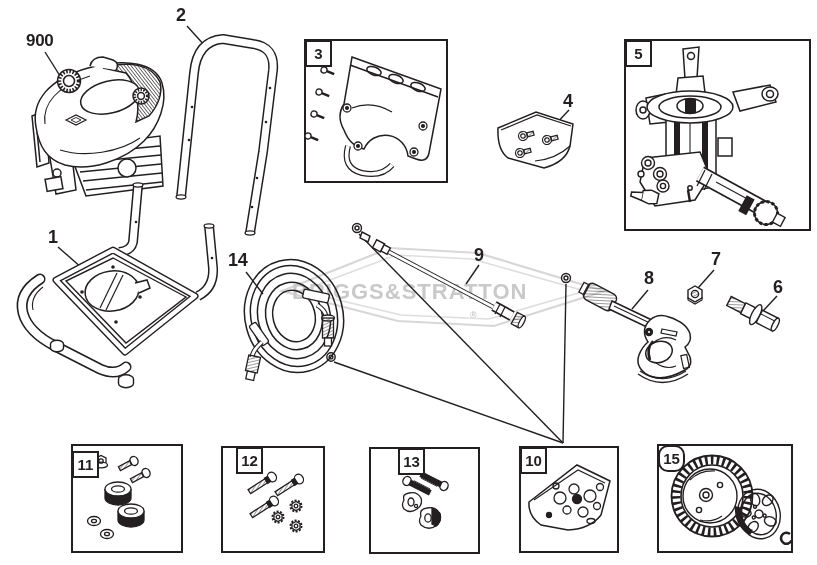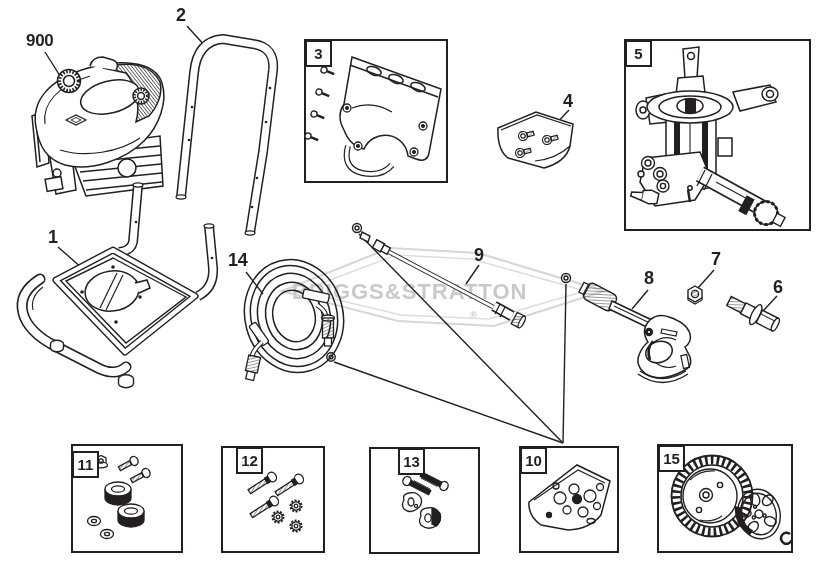--- a/index.html
+++ b/index.html
@@ -507,15 +507,15 @@
 <div class="lbl" style="left:644px;top:269px;">8</div>
 <div class="lbl" style="left:711px;top:250px;">7</div>
 <div class="lbl" style="left:773px;top:278px;">6</div>
 
 <div class="boxlbl" style="left:305px;top:40px;">3</div>
 <div class="boxlbl" style="left:625px;top:40px;">5</div>
 <div class="boxlbl" style="left:72px;top:451px;">11</div>
 <div class="boxlbl" style="left:236px;top:447px;">12</div>
 <div class="boxlbl" style="left:370px;top:448px;margin-left:28px;">13</div>
 <div class="boxlbl" style="left:520px;top:447px;">10</div>
-<div class="boxlbl" style="left:658px;top:445px;">15</div>
+<div class="boxlbl" style="left:658px;top:445px;border-radius:10px;">15</div>
 
 </div>
 
 </body></html>

